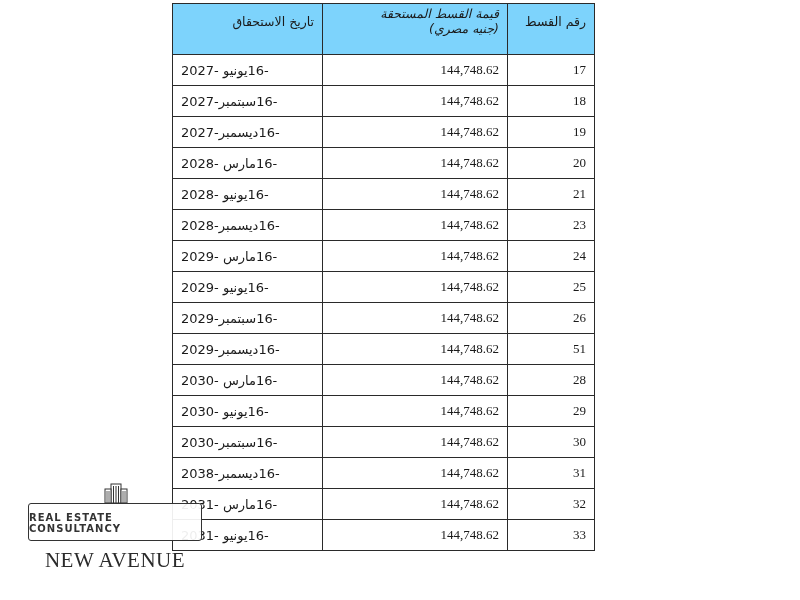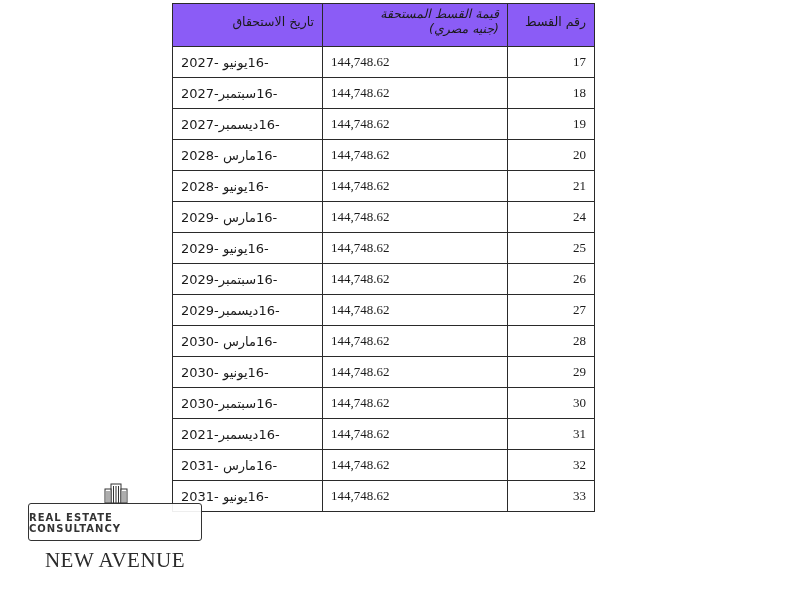--- a/index.html
+++ b/index.html
@@ -18,35 +18,35 @@
     }
     table.schedule td, table.schedule th {
       border: 1.5px solid #2a2a2a;
       padding: 0 8px;
       font-size: 13px;
       font-weight: normal;
       height: 30px;
       vertical-align: middle;
     }
     table.schedule th {
-      background: #8b5cf6;
+      background: #7dd3fc;
       height: 32px;
       text-align: right;
       direction: rtl;
       font-size: 12.5px;
       line-height: 15px;
       font-family: "DejaVu Sans", sans-serif;
       font-weight: normal;
-      padding-top: 1px; padding-bottom: 9px;
+      padding-top: 1px; padding-bottom: 17px;
     }
     th.col-date { width: 133px; }
     th.col-amount { width: 168px; vertical-align: top; font-style: italic; }
     th.col-num { width: 70px; }
     td.num { text-align: right; font-size: 14px; }
-    td.amount { text-align: left; padding-right: 30px; }
+    td.amount { text-align: right; padding-right: 30px; }
     td.date { text-align: left; direction: rtl; font-family: "DejaVu Sans", sans-serif; font-size: 12px; unicode-bidi: plaintext; }
 
     .logo {
       position: absolute; left: 26px; top: 483px; width: 178px; height: 60px;
     }
     .logo .tower {
       position: absolute; left: 76px; top: 0; width: 28px; height: 20px;
     }
     .logo .plate {
       position: absolute; left: 2px; top: 20px; width: 172px; height: 36px;
@@ -99,56 +99,61 @@
           <td class="date">-16مارس -2028</td>
           <td class="amount">144,748.62</td>
           <td class="num">20</td>
         </tr>
         <tr>
           <td class="date">-16يونيو -2028</td>
           <td class="amount">144,748.62</td>
           <td class="num">21</td>
         </tr>
         <tr>
+          <td class="date">-16ديسمبر-2028</td>
+          <td class="amount">144,748.62</td>
+          <td class="num">23</td>
+        </tr>
+        <tr>
           <td class="date">-16مارس -2029</td>
           <td class="amount">144,748.62</td>
           <td class="num">24</td>
         </tr>
         <tr>
           <td class="date">-16يونيو -2029</td>
           <td class="amount">144,748.62</td>
           <td class="num">25</td>
         </tr>
         <tr>
           <td class="date">-16سبتمبر-2029</td>
           <td class="amount">144,748.62</td>
           <td class="num">26</td>
         </tr>
         <tr>
           <td class="date">-16ديسمبر-2029</td>
           <td class="amount">144,748.62</td>
-          <td class="num">27</td>
+          <td class="num">51</td>
         </tr>
         <tr>
           <td class="date">-16مارس -2030</td>
           <td class="amount">144,748.62</td>
           <td class="num">28</td>
         </tr>
         <tr>
           <td class="date">-16يونيو -2030</td>
           <td class="amount">144,748.62</td>
           <td class="num">29</td>
         </tr>
         <tr>
           <td class="date">-16سبتمبر-2030</td>
           <td class="amount">144,748.62</td>
           <td class="num">30</td>
         </tr>
         <tr>
-          <td class="date">-16ديسمبر-2021</td>
+          <td class="date">-16ديسمبر-2038</td>
           <td class="amount">144,748.62</td>
           <td class="num">31</td>
         </tr>
         <tr>
           <td class="date">-16مارس -2031</td>
           <td class="amount">144,748.62</td>
           <td class="num">32</td>
         </tr>
         <tr>
           <td class="date">-16يونيو -2031</td>

